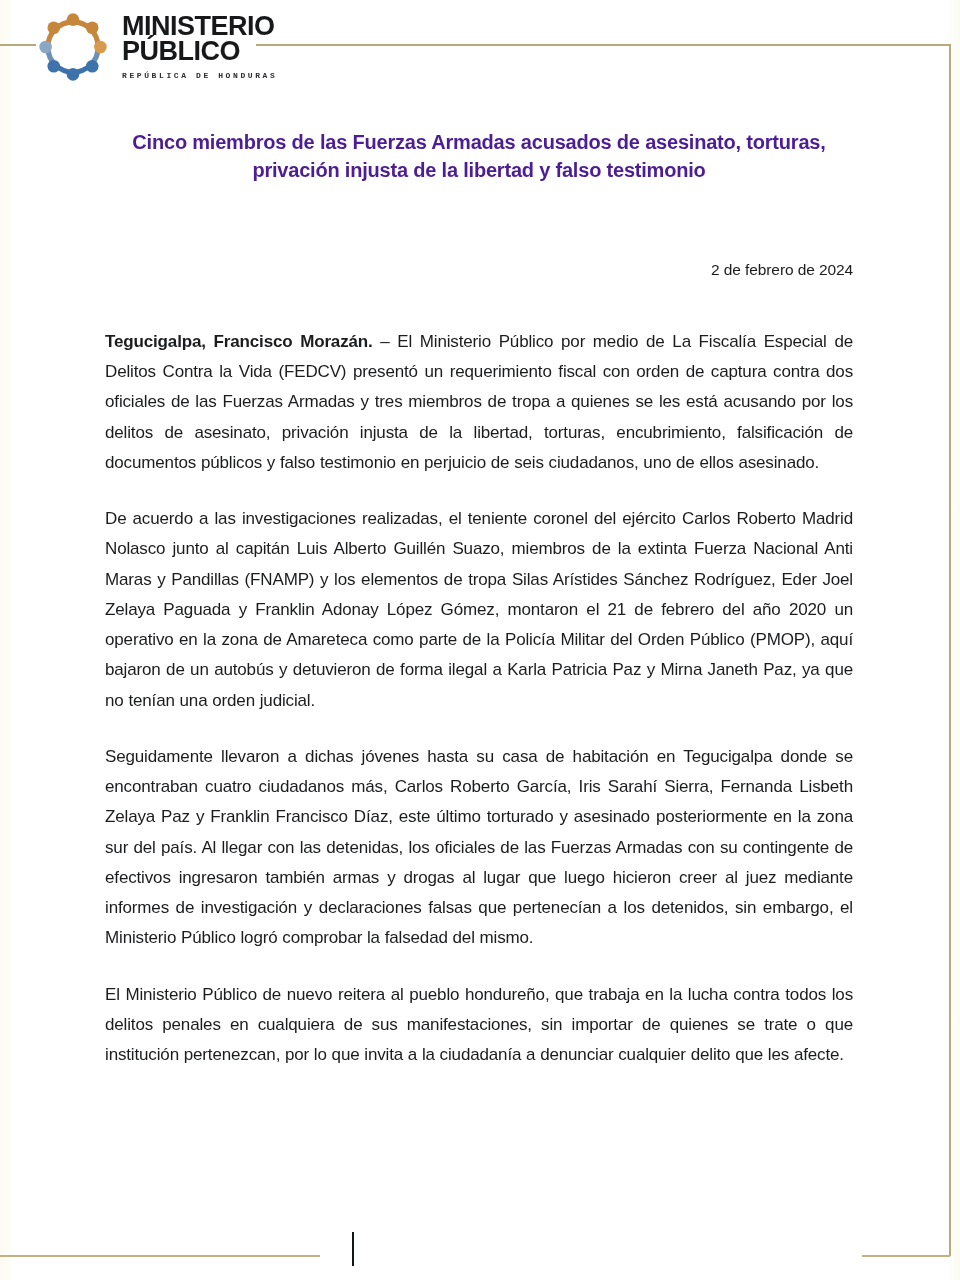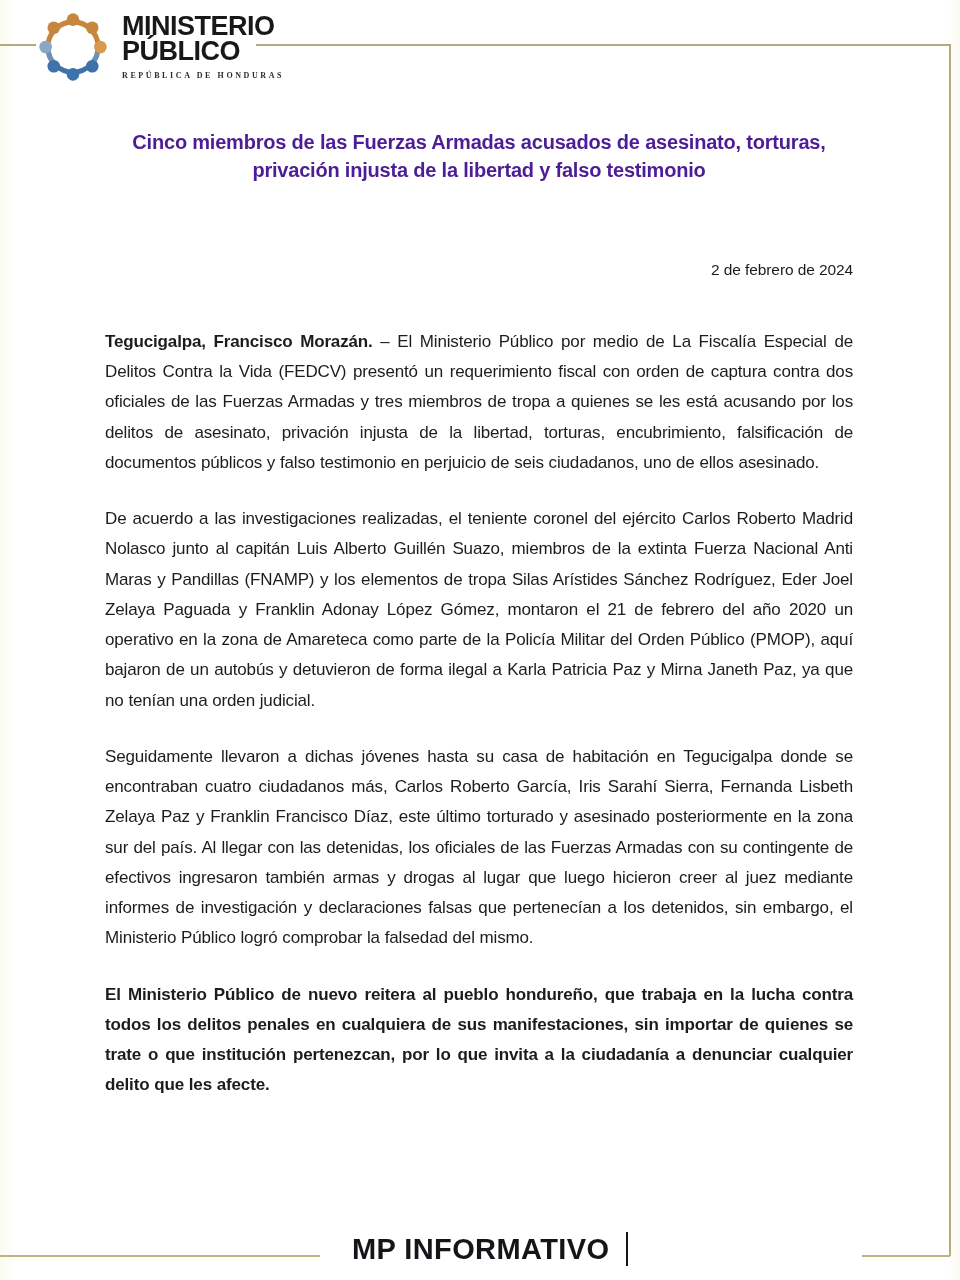--- a/index.html
+++ b/index.html
@@ -77,21 +77,21 @@
     line-height: 0.92;
   }
   .logo-line1, .logo-line2 {
     font-family: "Liberation Sans", sans-serif;
     font-weight: bold;
     font-size: 27px;
     letter-spacing: -0.5px;
     color: #17181a;
   }
   .logo-sub {
-    font-family: Liberation Serif, serif;
+    font-family: Liberation Mono, monospace;
     font-size: 8px;
     font-weight: bold;
     letter-spacing: 2.6px;
     color: #2c2d30;
     margin-top: 8px;
   }
 
   
   #content {
     position: absolute;
@@ -122,21 +122,21 @@
   }
   #article p {
     margin: 0 0 26px 0;
     text-align: justify;
     font-size: 17px;
     line-height: 1.78;
     color: #1b1c1e;
     letter-spacing: -0.15px;
     word-spacing: 0.2px;
   }
-  #article p:last-child { margin-bottom: 12px; font-weight: bold; }
+  #article p:last-child { margin-bottom: 12px; }
   .lead-place { font-weight: bold; }
 
   
   #footer {
     position: absolute;
     left: 0;
     top: 1218px;
     width: 960px;
     height: 62px;
   }
@@ -241,19 +241,18 @@
 
     </div>
   </div>
 
   <div id="footer">
 
     <div class="footer-rule-left"></div>
     <div class="footer-rule-right"></div>
 
     <div id="footer-slogan">
-      <span>MP INFORMATIVO</span>
       <span class="slogan-divider"></span>
     </div>
 
   </div>
 
 </div>
 
 </body></html>

